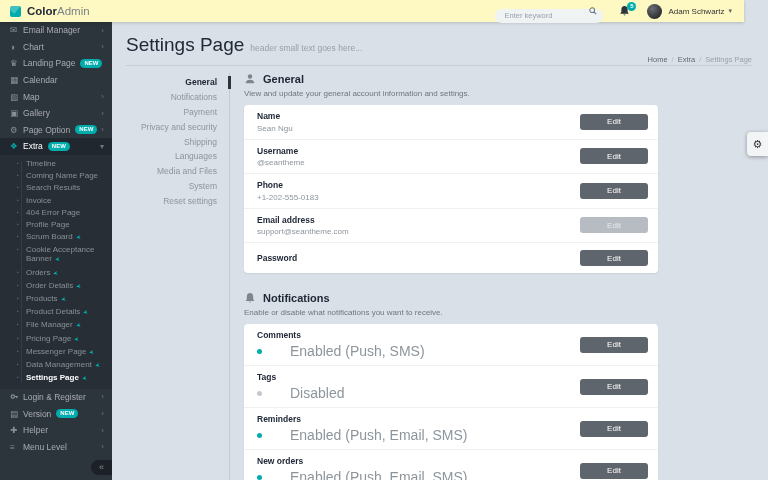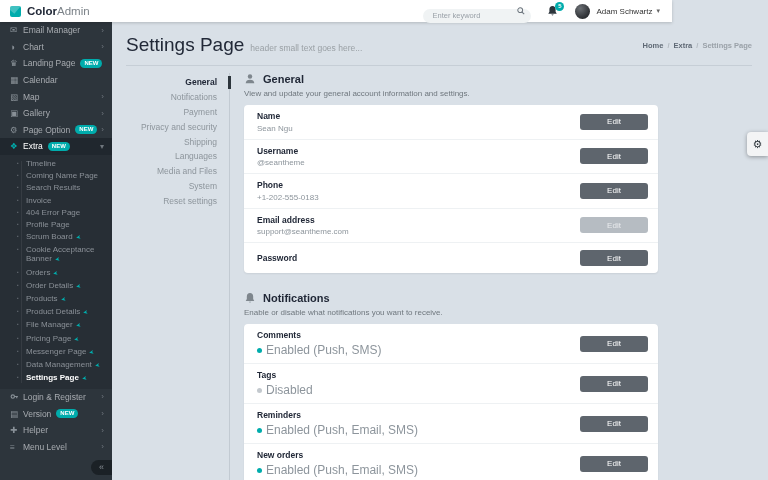--- a/index.html
+++ b/index.html
@@ -1,20 +1,20 @@
 <!DOCTYPE html>
 <html><head>
 <meta charset="utf-8">
 <style>
   * { margin:0; padding:0; box-sizing:border-box; }
   html,body { width:768px; height:480px; overflow:hidden; }
   body { font-family:"Liberation Sans","DejaVu Sans",sans-serif; background:#d9e0e7; position:relative; }
 
   
-  .topbar { position:absolute; top:0; left:0; width:672px; height:22px; background:#ffffff;
+  .topbar { position:absolute; top:0; left:0; width:744px; height:22px; background:#fef9c3;
             box-shadow:0 1px 3px rgba(0,0,0,.18); z-index:30; display:flex; align-items:center; }
   .brand { display:flex; align-items:center; padding-left:10px; width:112px; }
   .logo { width:11px; height:11px; border-radius:2px; background:#00acac; position:relative; overflow:hidden; margin-right:6px; flex:none; }
   .logo::before { content:''; position:absolute; left:-3px; top:-5px; width:12px; height:10px; background:rgba(255,255,255,.25); transform:rotate(40deg); }
   .brand-text { font-size:11.5px; color:#212837; white-space:nowrap; }
   .brand-text b { font-weight:700; }
   .brand-text .lite { font-weight:400; color:#7b8288; }
   .top-right { margin-left:auto; display:flex; align-items:center; height:100%; padding-right:12px; }
   .searchbox { position:relative; width:108px; height:14px; margin-right:16px; }
   .searchbox input { width:100%; height:100%; border:none; outline:none; background:#f0f3f4; border-radius:7px;
@@ -49,21 +49,21 @@
   .plane { font-size:6px; color:#00acac; margin-left:3px; display:inline-block; transform:scaleX(-1) rotate(12deg); }
   .sub-item.active .sub-label { color:#fff; font-weight:700; }
   .minify { margin:5px 0 5px auto; background:#1b2126; color:#8a9097; font-size:9px; line-height:12px;
             padding:1px 8px 2px 8px; border-radius:8px 0 0 8px; cursor:pointer; }
 
   
   .content { position:absolute; left:112px; top:22px; width:656px; height:458px; padding:12px 16px 0 14px; }
   .page-head { position:relative; }
   .page-title { font-size:19px; font-weight:500; color:#212837; display:inline; }
   .page-sub { font-size:8.5px; color:#9aa0a5; margin-left:6px; }
-  .breadcrumb { position:absolute; right:0; top:7px; font-size:7.5px; color:#5f6975;font-weight:bold; }
+  .breadcrumb { position:absolute; right:0; top:21px; font-size:7.5px; color:#5f6975; }
   .breadcrumb .sep { color:#b2b9c0; margin:0 4px; }
   .breadcrumb .last { color:#9aa1a8; }
   .head-divider { border:none; border-top:1px solid #c6ced6; margin-top:9px; }
 
   .settings-wrap { display:flex; margin-top:7px; }
   .snav { width:104px; flex:none; border-right:1px solid #c2cad2; padding:2px 0; }
   .snav-item { position:relative; text-align:right; padding:2.4px 12px 2.4px 0; font-size:8.5px; color:#8d959c; cursor:pointer; }
   .snav-item.active { color:#212837; font-weight:700; }
   .snav-item.active::after { content:''; position:absolute; right:-2px; top:1px; bottom:1px; width:3px; background:#2d353c; }
 
@@ -77,21 +77,21 @@
   .card-row { position:relative; min-height:30px; padding:6px 70px 6px 13px; border-bottom:1px solid #eef1f3;
               display:flex; flex-direction:column; justify-content:center; }
   .card-row:last-child { border-bottom:none; }
   .row-label { font-size:8.5px; font-weight:700; color:#212837; }
   .row-value { font-size:8px; color:#8d959c; margin-top:2.5px; }
   .row-value:empty { display:none; }
   .status { display:flex; align-items:center; margin-top:3px; }
   .dot { width:5px; height:5px; border-radius:50%; margin-right:4px; flex:none; }
   .dot.on { background:#00acac; }
   .dot.off { background:#c3c9ce; }
-  .status-text { font-size:12px; color:#8d959c; }
+  .status-text { font-size:14px; color:#8d959c;margin-left:24px; }
   .edit-btn { position:absolute; right:10px; top:50%; transform:translateY(-50%); width:68px; height:16px;
               background:#5e656d; color:#fff; border:none; border-radius:3px; font-size:8px; font-family:inherit; cursor:pointer; }
   .edit-btn.disabled { background:#b6bcc2; color:#e9ebed; cursor:default; }
 
   
   .theme-btn { position:absolute; right:0; top:132px; width:21px; height:24px; background:#f3f4f5;
                border-radius:4px 0 0 4px; box-shadow:0 1px 4px rgba(0,0,0,.35); z-index:40;
                display:flex; align-items:center; justify-content:center; cursor:pointer; }
   .theme-btn .gear { font-size:11px; color:#2d353c; line-height:1; }
 </style>

